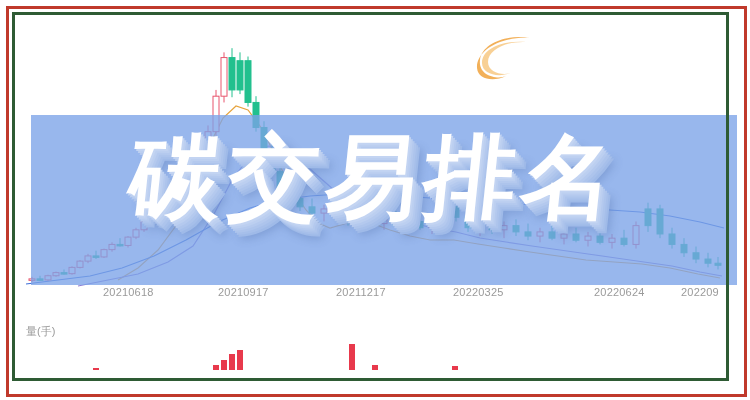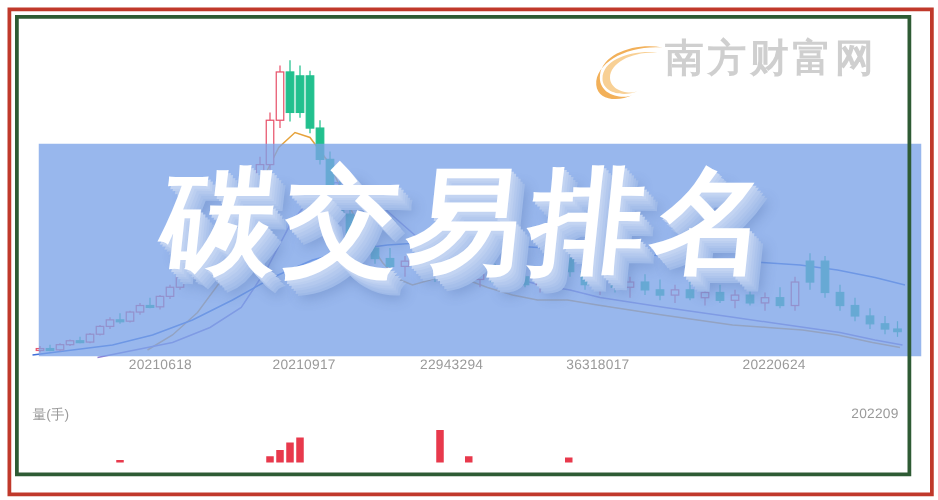--- a/index.html
+++ b/index.html
@@ -306,24 +306,24 @@
             <rect x="687" y="241.03508771929825" width="6" height="4.175438596491233" stroke="#22c08e" stroke-width="1" fill="#22c08e"></rect>
             <line x1="700" x2="700" y1="238.94736842105263" y2="251.4736842105263" stroke="#22c08e" stroke-width="1"></line>
             <rect x="697" y="245.21052631578948" width="6" height="2.0877192982456165" stroke="#22c08e" stroke-width="1" fill="#22c08e"></rect>
           </g>
       </svg>
     </div>
 
     <div class="xaxis">
         <span class="xlabel" style="left: 85px;">20210618</span>
         <span class="xlabel" style="left: 200px;">20210917</span>
-        <span class="xlabel" style="left: 318px;">22943294</span>
-        <span class="xlabel" style="left: 435px;">36318017</span>
+        <span class="xlabel" style="left: 318px;">20211217</span>
+        <span class="xlabel" style="left: 435px;">20220325</span>
         <span class="xlabel" style="left: 552px; margin-left: 24px;">20220624</span>
-        <span class="xlabel" style="left: 663px; margin-top: 39px;">202209</span>
+        <span class="xlabel" style="left: 663px;">202209</span>
       </div>
 
     <div class="volume-pane">
       <span class="vol-label">量(手)</span>
       <svg width="714" height="58" viewBox="0 0 714 58">
         <g>
             <rect x="75" y="44" width="6" height="2" fill="#e8394c"></rect>
             <rect x="195" y="41" width="6" height="5" fill="#e8394c"></rect>
             <rect x="203" y="36" width="6" height="10" fill="#e8394c"></rect>
             <rect x="211" y="30" width="6" height="16" fill="#e8394c"></rect>
@@ -342,18 +342,17 @@
     <span class="headline-text">碳交易排名</span>
   </div>
 
   <div class="watermark">
     <svg class="wm-swoosh" viewBox="0 0 60 62">
       <path d="M54 6 C34 2, 6 10, 4 28 C2 44, 22 48, 30 44 C18 50, 2 48, 1 36
                C0 18, 26 4, 54 6 Z" fill="#f0a23c" opacity="0.85"></path>
       <path d="M50 10 C30 9, 12 18, 12 30 C12 40, 26 44, 34 41
                C22 46, 6 42, 6 31 C6 16, 28 8, 50 10 Z" fill="#f6c071" opacity="0.75"></path>
     </svg>
-    <div class="wm-cn">南方财富网</div>
   </div>
 
   <div class="border-green"></div>
   <div class="border-red"></div>
 </div>
 
 </body></html>

